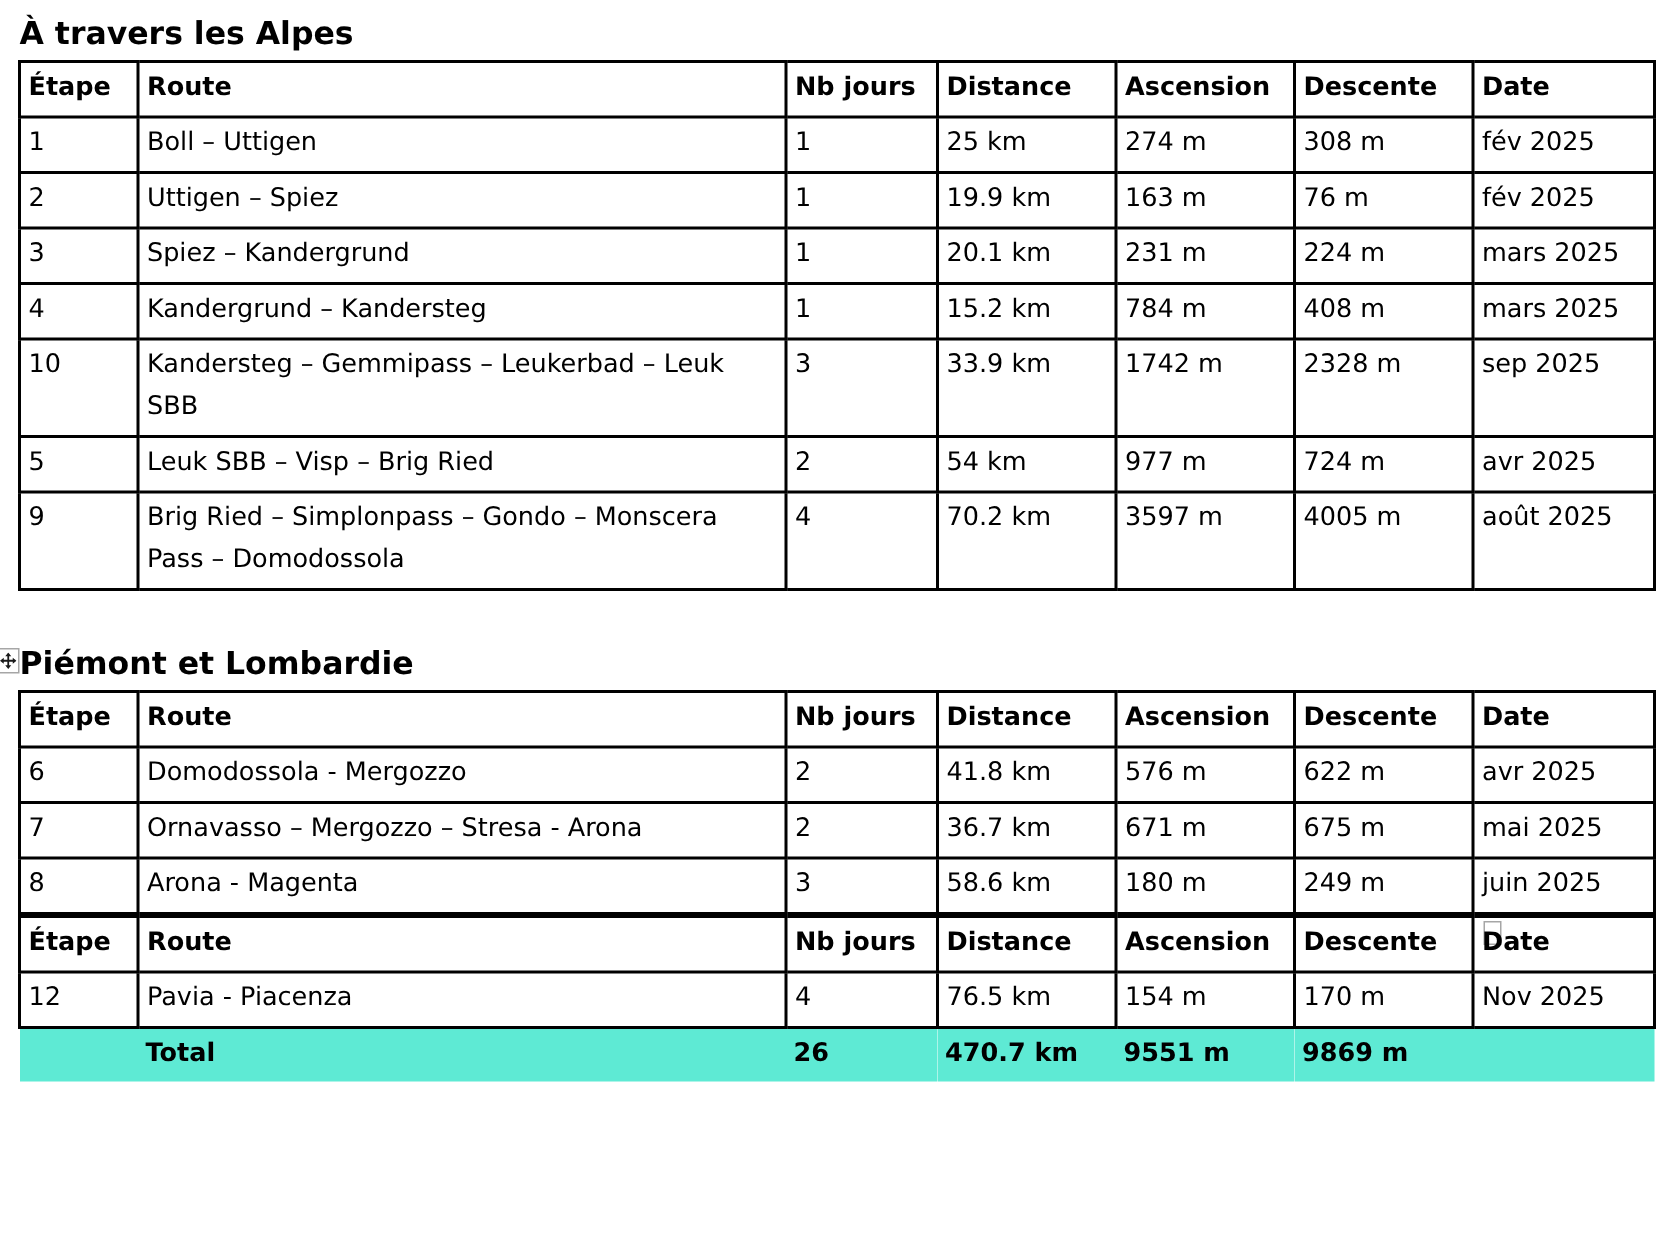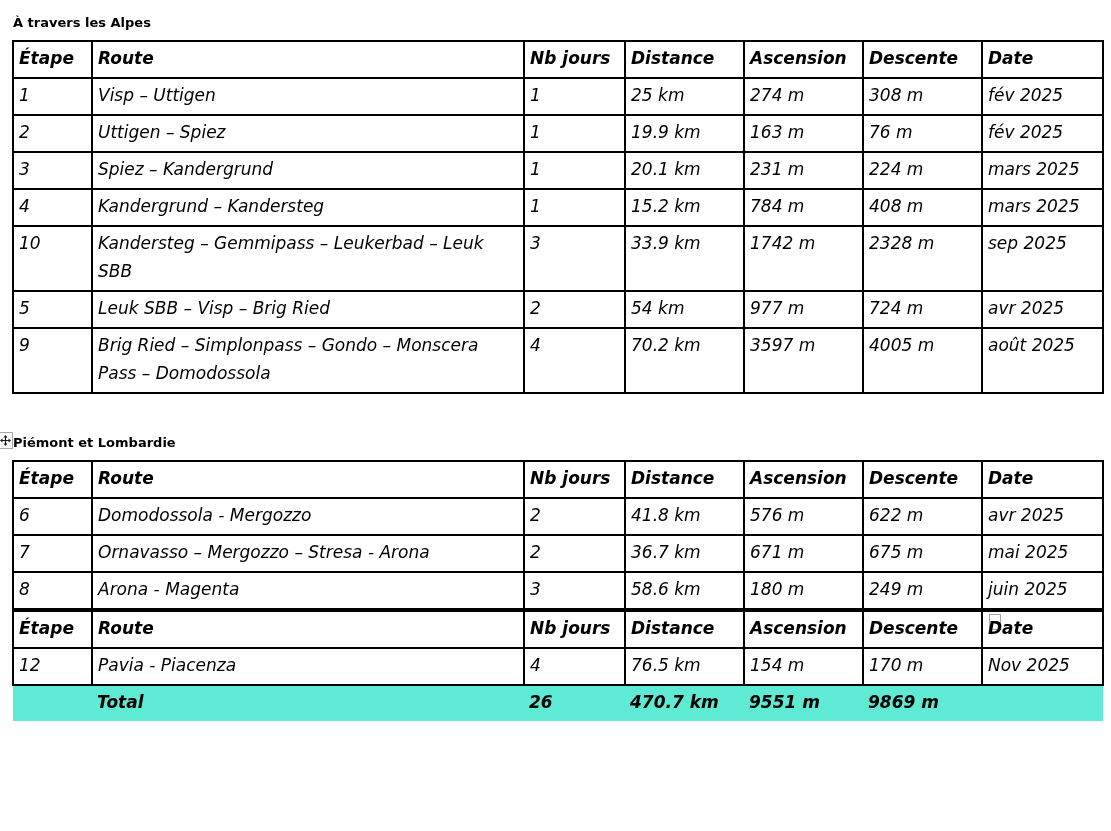--- a/index.html
+++ b/index.html
@@ -16,30 +16,30 @@
     overflow: hidden;
     background: #ffffff;
   }
   .canvas {
     position: relative;
     padding: 12px 0 0 12px;
   }
   .section { position: relative; }
   .section-title {
     position: relative;
-    font-size: 13px;
+    font-size: 21px;
     font-weight: 700;
     line-height: 21px;
     margin: 0 0 7px 1px;
     white-space: nowrap;
   }
   .section + .section .section-title { margin-top: 38px; }
   .section:nth-child(3) .section-title { margin-top: 33px; margin-bottom: 6px; }
 
-  .tbl-wrap { position: relative; width: 980px; font-style: italic; }
+  .tbl-wrap { position: relative; width: 980px; }
   table.doc-table {
     border-collapse: collapse;
     table-layout: fixed;
     width: 1090px;
   }
   table.doc-table th, table.doc-table td {
     border: 2px solid #000000;
     padding: 2px 5px 5px 5px;
     vertical-align: top;
     font-size: 17px;
@@ -107,21 +107,21 @@
                 <th>Nb jours</th>
                 <th>Distance</th>
                 <th>Ascension</th>
                 <th>Descente</th>
                 <th>Date</th>
               </tr>
             </thead>
             <tbody>
               <tr>
                 <td>1</td>
-                <td>Visp – Uttigen</td>
+                <td>Boll – Uttigen</td>
                 <td>1</td>
                 <td>25 km</td>
                 <td>274 m</td>
                 <td>308 m</td>
                 <td>fév 2025</td>
               </tr>
               <tr>
                 <td>2</td>
                 <td>Uttigen – Spiez</td>
                 <td>1</td>

